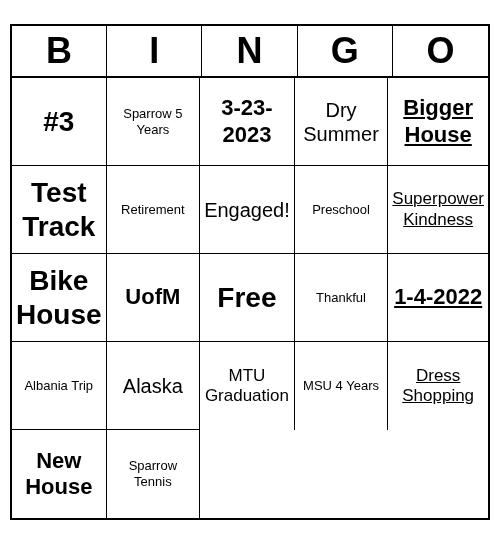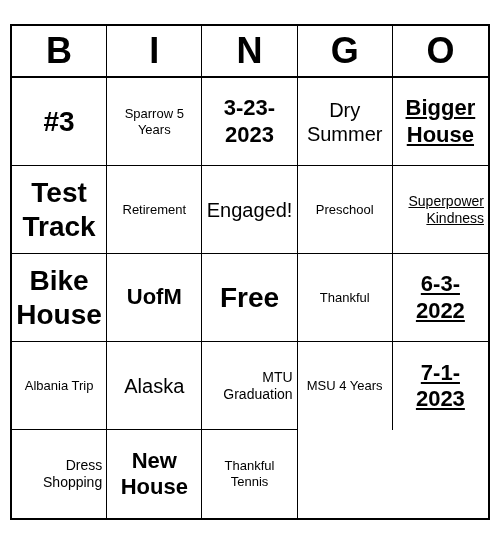--- a/index.html
+++ b/index.html
@@ -62,22 +62,21 @@
       text-align: center;
     }
     .cell-text.xlarge {
       font-size: 28px;
       font-weight: bold;
     }
     .cell-text.small {
       font-size: 13px;
     }
     .cell-text.xsmall {
-      font-size: 14px;
-      text-align: right;
+      font-size: 17px;
     }
   </style>
 </head>
 <body>
 
 <div class="bingo-card">
   <div class="bingo-header">
   <div class="bingo-header-cell">B</div>
       <div class="bingo-header-cell">I</div>
       <div class="bingo-header-cell">N</div>
@@ -121,40 +120,37 @@
       <div class="bingo-cell">
         <span class="cell-text large">UofM</span>
       </div>
       <div class="bingo-cell">
         <span class="cell-text xlarge">Free</span>
       </div>
       <div class="bingo-cell">
         <span class="cell-text small">Thankful</span>
       </div>
       <div class="bingo-cell">
-        <span class="cell-text large">6-3-2022</span>
+        <span class="cell-text large">1-4-2022</span>
       </div>
       <div class="bingo-cell">
         <span class="cell-text small">Albania Trip</span>
       </div>
       <div class="bingo-cell">
         <span class="cell-text">Alaska</span>
       </div>
       <div class="bingo-cell">
         <span class="cell-text xsmall">MTU Graduation</span>
       </div>
       <div class="bingo-cell">
         <span class="cell-text small">MSU 4 Years</span>
       </div>
       <div class="bingo-cell">
-        <span class="cell-text large">7-1-2023</span>
-      </div>
-      <div class="bingo-cell">
         <span class="cell-text xsmall">Dress Shopping</span>
       </div>
       <div class="bingo-cell">
         <span class="cell-text large">New House</span>
       </div>
       <div class="bingo-cell">
-        <span class="cell-text small">Thankful Tennis</span>
+        <span class="cell-text small">Sparrow Tennis</span>
       </div>
     </div>
 </div>
 
 </body></html>

